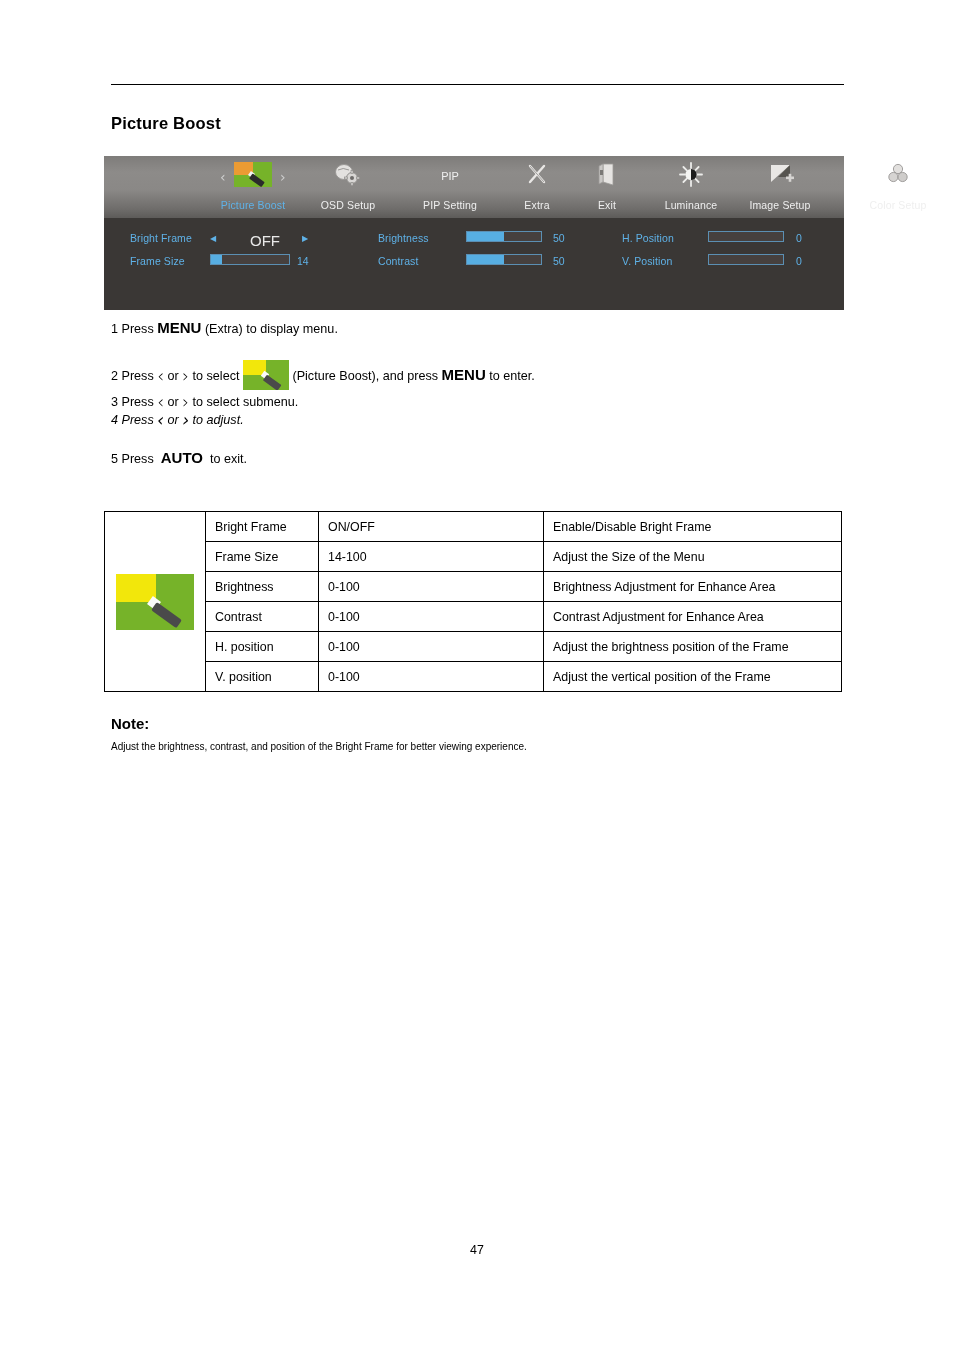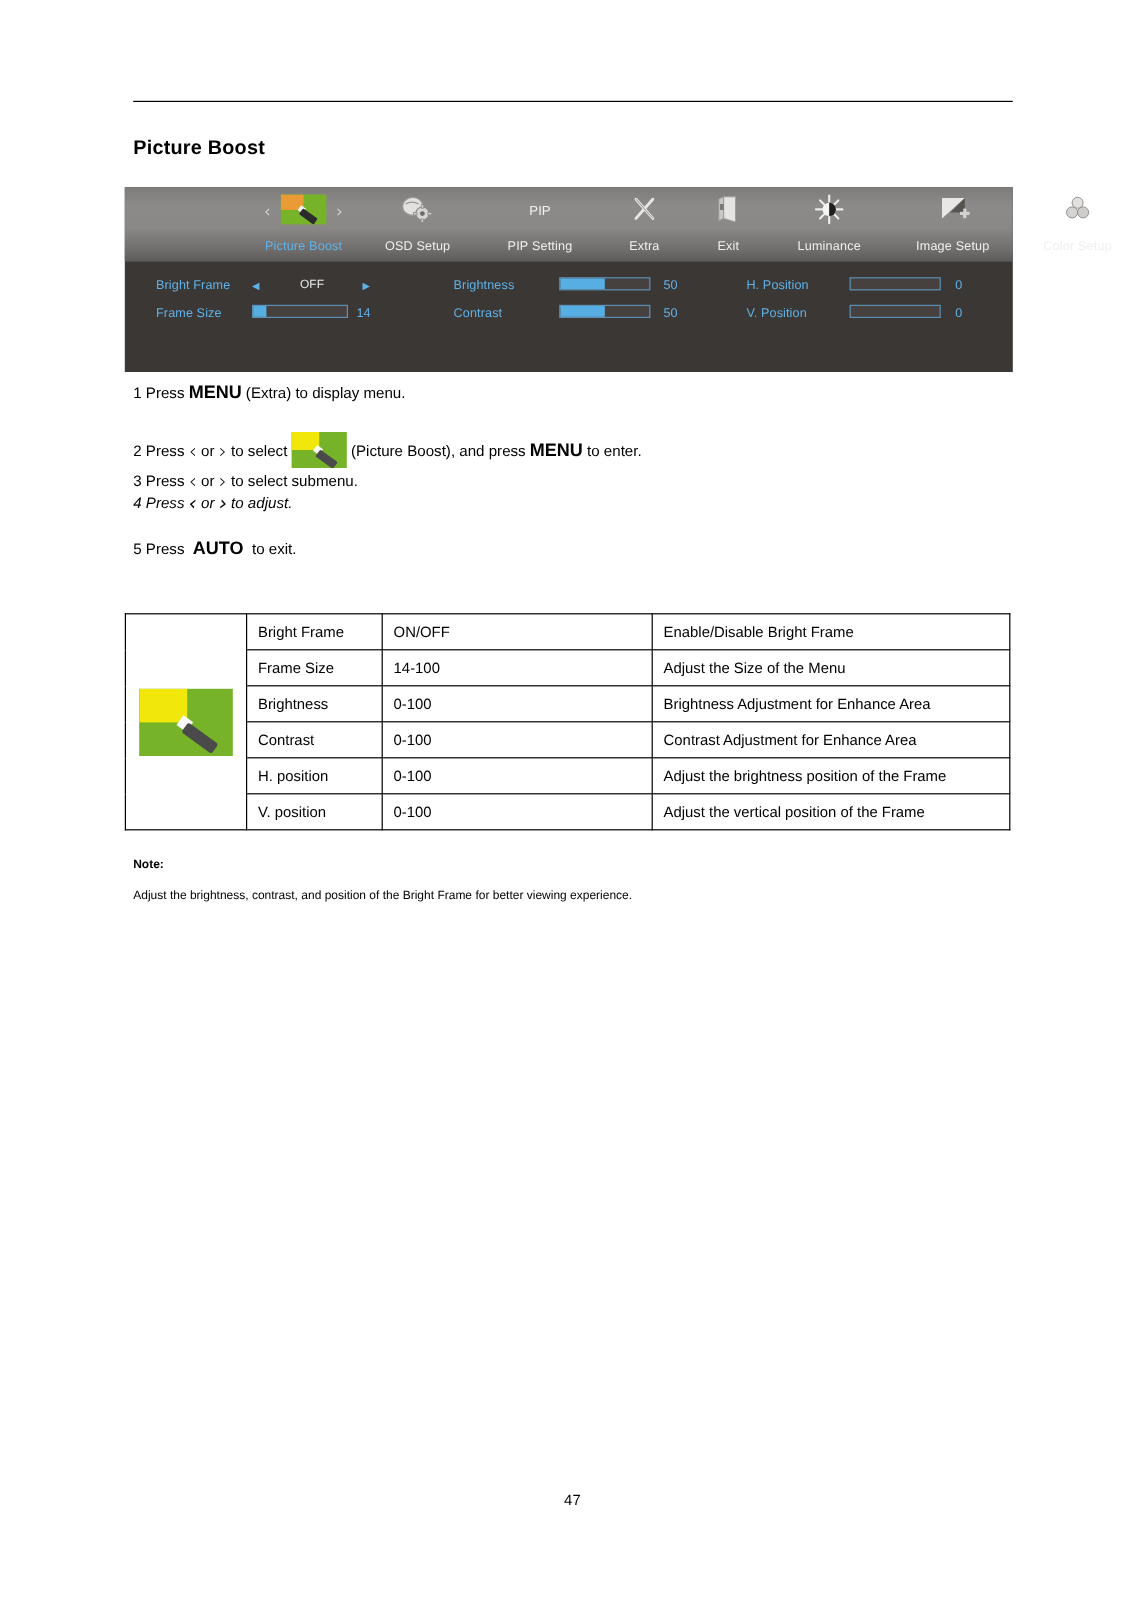--- a/index.html
+++ b/index.html
@@ -156,21 +156,21 @@
     letter-spacing: 0.1px;
   }
   .val {
     position: absolute;
     font-size: 10.5px;
     color: #5fb2e8;
     white-space: nowrap;
   }
   .val-white {
     position: absolute;
-    font-size: 10px;
+    font-size: 15px;
     color: #e8e8e8;
     white-space: nowrap;
   }
   .tri {
     position: absolute;
     font-size: 8px;
     color: #5fb2e8;
     line-height: 1;
   }
   .slider {
@@ -278,21 +278,21 @@
     position: absolute; left: 33px; top: 24px;
     width: 10px; height: 10px; background: #fafafa;
     transform: rotate(36deg);
   }
 
   
   .note-title {
     position: absolute;
     left: 111px;
     top: 715px;
-    font-size: 10px;
+    font-size: 15px;
     font-weight: bold;
   }
   .note-body {
     position: absolute;
     left: 111px;
     top: 741px;
     font-size: 10px;
   }
 
   
@@ -394,21 +394,21 @@
               <line x1="27.6" y1="6" x2="24.2" y2="9.4"></line>
                 <line x1="15.8" y1="17.6" x2="12.4" y2="21"></line>
             </g>
             <circle cx="20" cy="13.5" r="5.6" fill="#f4f4f2"></circle>
             <path d="M20 7.9 a5.6 5.6 0 0 1 0 11.2 z" fill="#1d1d1d"></path>
           </svg>
         </span>
         <span class="osd-label">Luminance</span>
       </div>
 
-      <div class="osd-item" style="left:638px;width:104px;">
+      <div class="osd-item" style="left:624px;width:104px;">
         <span class="osd-icon">
           <svg width="40" height="27" viewBox="0 0 40 27">
             <polygon points="11,4 30,4 11,21" fill="#e9e7e5"></polygon>
             <polygon points="30,4 30,16 18,16" fill="#56544f"></polygon>
             <g fill="#d6d4d2">
               <rect x="26" y="15.5" width="8" height="2.6"></rect>
               <rect x="28.7" y="12.8" width="2.6" height="8"></rect>
             </g>
           </svg>
         </span>

